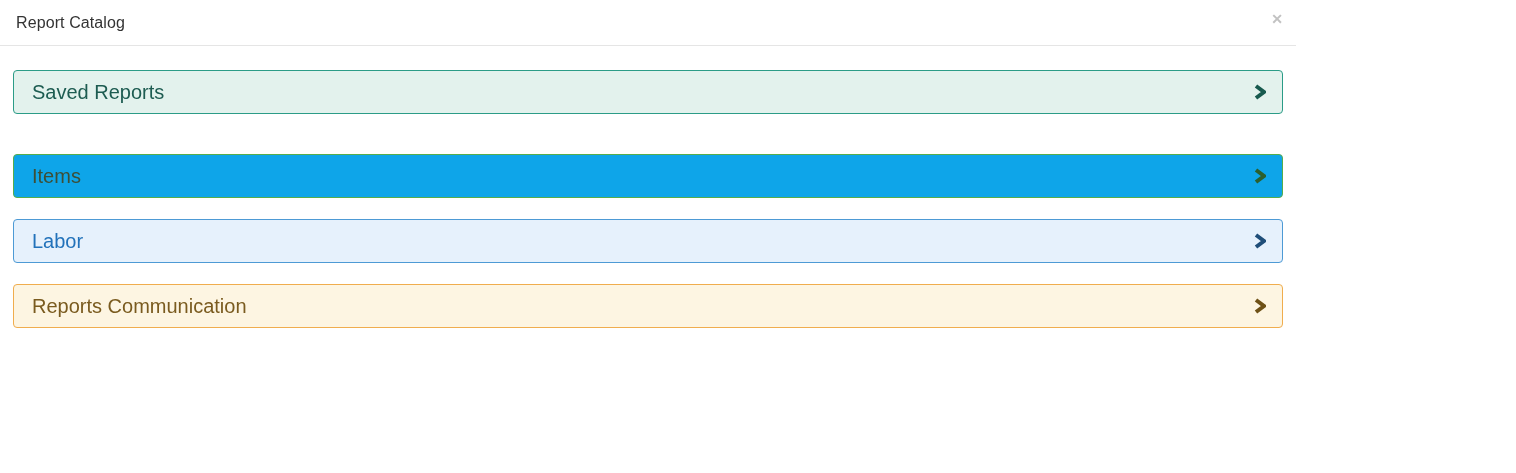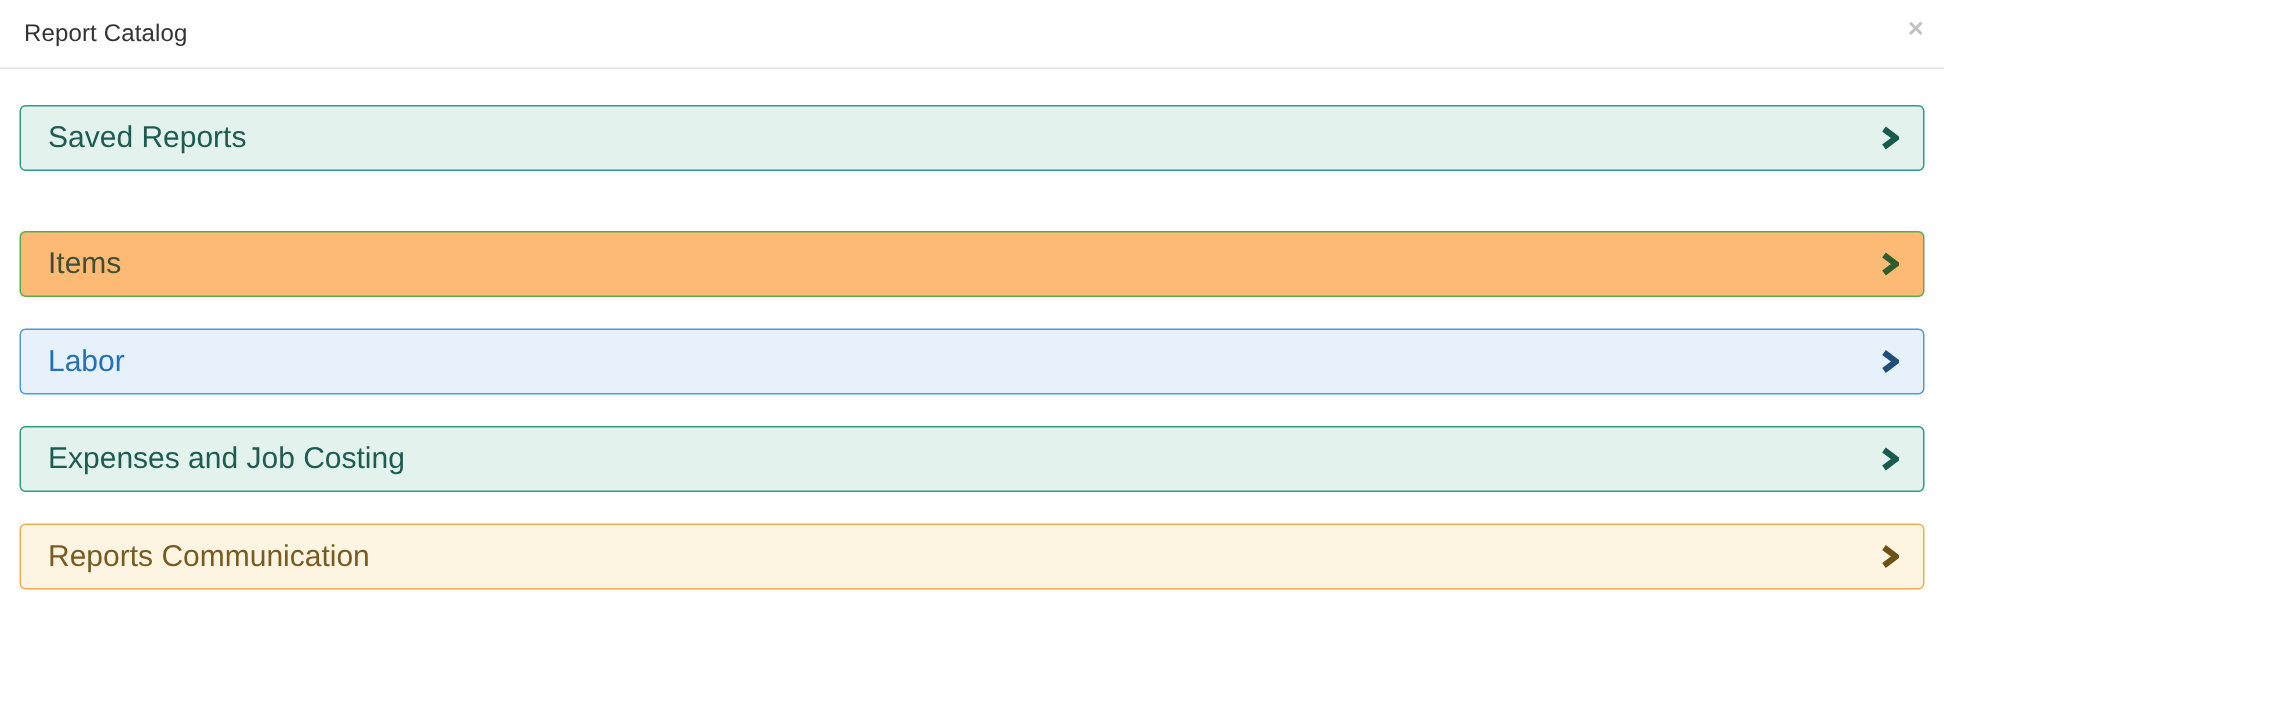--- a/index.html
+++ b/index.html
@@ -73,46 +73,38 @@
     <div class="category-row" style="background: rgb(227, 242, 237); border-color: rgb(43, 156, 135); color: rgb(29, 92, 81);">
       <span class="category-label">Saved Reports</span>
       <span class="chevron" style="color: rgb(23, 90, 78);">
         <svg width="12" height="16" viewBox="0 0 12 16">
           <path d="M2 2 L10 8 L2 14" stroke="currentColor" stroke-width="4" fill="none"></path>
         </svg>
       </span>
     </div>
 
 
-    <div class="category-row" style="background: #fdba74; border-color: rgb(86, 173, 76); color: rgb(61, 79, 55); margin-top: 40px;">
+    <div class="category-row" style="background: #0ea5e9; border-color: rgb(86, 173, 76); color: rgb(61, 79, 55); margin-top: 40px;">
       <span class="category-label">Items</span>
       <span class="chevron" style="color: rgb(44, 95, 45);">
         <svg width="12" height="16" viewBox="0 0 12 16">
           <path d="M2 2 L10 8 L2 14" stroke="currentColor" stroke-width="4" fill="none"></path>
         </svg>
       </span>
     </div>
 
     <div class="category-row" style="background: rgb(230, 241, 252); border-color: rgb(77, 154, 213); color: rgb(34, 114, 186); margin-top: 20px;">
       <span class="category-label">Labor</span>
       <span class="chevron" style="color: rgb(31, 78, 121);">
         <svg width="12" height="16" viewBox="0 0 12 16">
           <path d="M2 2 L10 8 L2 14" stroke="currentColor" stroke-width="4" fill="none"></path>
         </svg>
       </span>
     </div>
 
-    <div class="category-row" style="background: rgb(227, 242, 237); border-color: rgb(43, 156, 135); color: rgb(29, 92, 81);">
-      <span class="category-label">Expenses and Job Costing</span>
-      <span class="chevron" style="color: rgb(23, 90, 78);">
-        <svg width="12" height="16" viewBox="0 0 12 16">
-          <path d="M2 2 L10 8 L2 14" stroke="currentColor" stroke-width="4" fill="none"></path>
-        </svg>
-      </span>
-    </div>
 
     <div class="category-row" style="background: rgb(253, 245, 226); border-color: rgb(240, 173, 78); color: rgb(122, 91, 31);">
       <span class="category-label">Reports Communication</span>
       <span class="chevron" style="color: rgb(110, 81, 23);">
         <svg width="12" height="16" viewBox="0 0 12 16">
           <path d="M2 2 L10 8 L2 14" stroke="currentColor" stroke-width="4" fill="none"></path>
         </svg>
       </span>
     </div>
 

